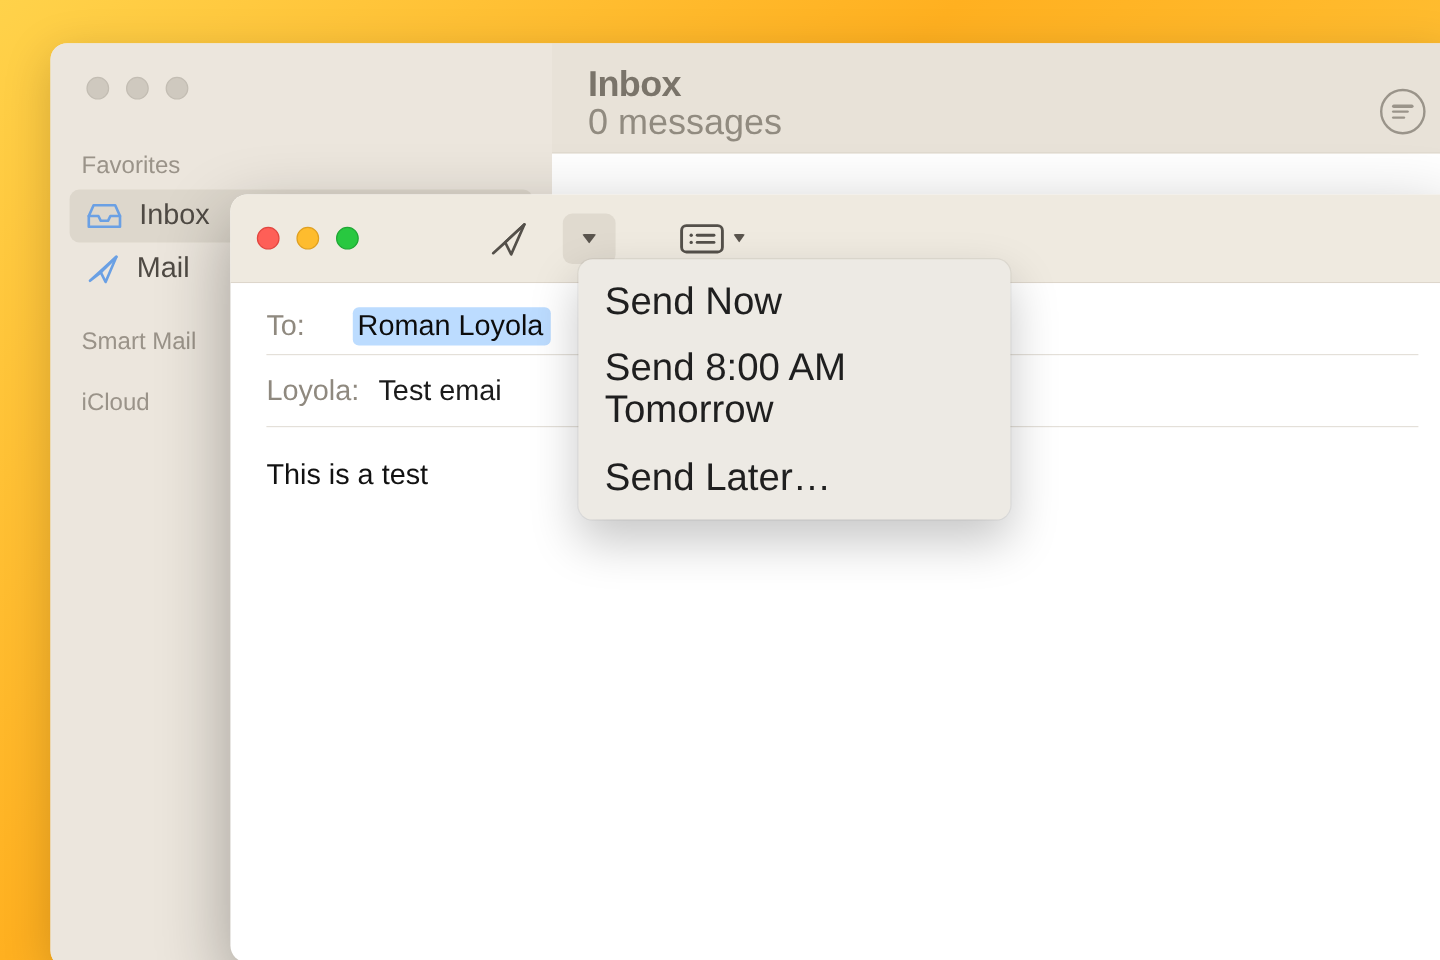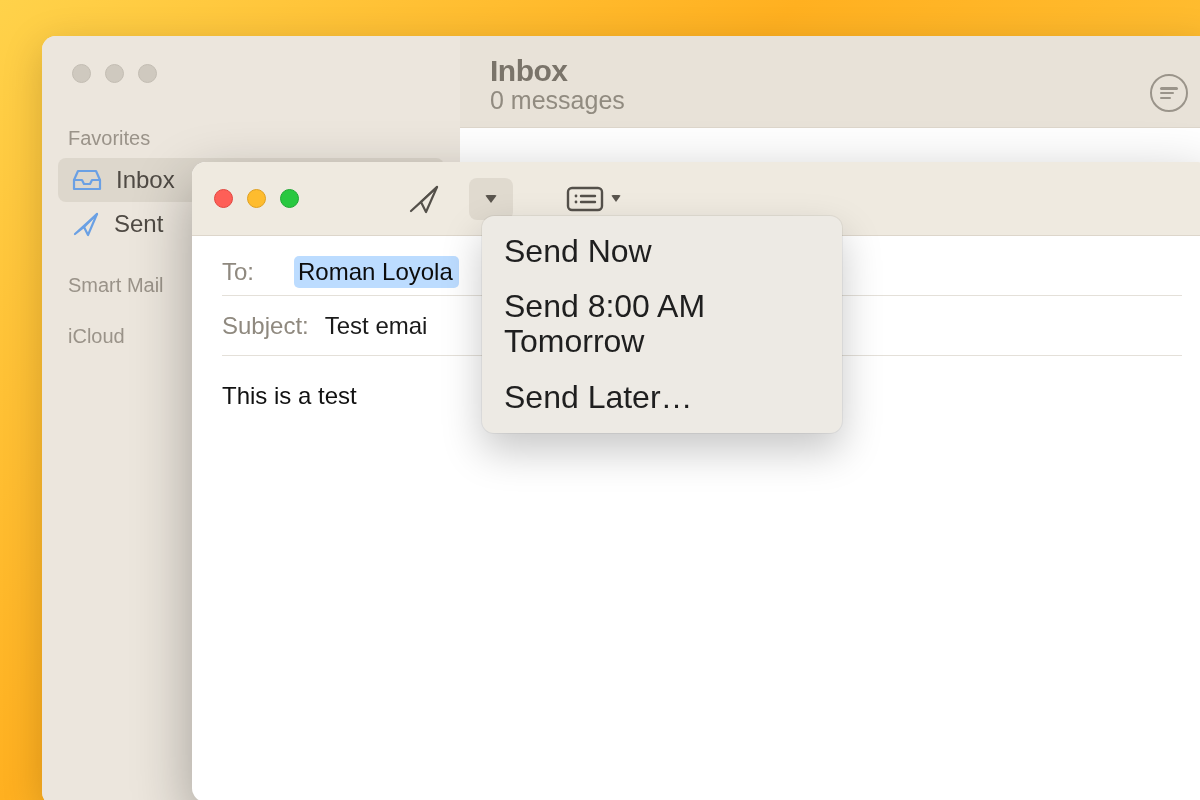--- a/index.html
+++ b/index.html
@@ -37,21 +37,21 @@
     justify-content: space-between;
     align-items: flex-start;
   }
   .mail-content-header .title-block .title {
     font-size: 30px;
     font-weight: 700;
     color: #7a746a;
     letter-spacing: -0.5px;
   }
   .mail-content-header .title-block .subtitle {
-    font-size: 25px;
+    font-size: 30px;
     color: #918b80;
     margin-top: -2px;
   }
   .mail-content-body {
     position: absolute;
     left: 418px; top: 92px; right: 0; bottom: 0;
     background: #ffffff;
   }
 
   .traffic-lights {
@@ -244,21 +244,21 @@
         <span>Inbox</span>
       </div>
 
       <div class="sidebar-item">
         <span class="icon">
           <svg width="28" height="26" viewBox="0 0 28 26" fill="none" stroke="#6aa0e4" stroke-width="2.2" stroke-linejoin="round" stroke-linecap="round">
             <path d="M3 23 L25 3 L16 24 L12 16 Z"></path>
             <path d="M12 16 L25 3"></path>
           </svg>
         </span>
-        <span>Sent</span>
+        <span>Mail</span>
       </div>
 
       <div class="sidebar-heading">Smart Mail</div>
 
       <div class="sidebar-heading">iCloud</div>
     </div>
   </div>
 
   <div class="mail-content-header">
     <div class="title-block">
@@ -321,21 +321,21 @@
 
     <div class="field-row row-to">
       <span class="label">To:</span>
       <span class="value">
         <span class="recipient-chip">Roman Loyola</span>
       </span>
     </div>
 
 
     <div class="field-row row-subj">
-      <span class="label">Subject:</span>
+      <span class="label">Loyola:</span>
       <span class="value">Test emai</span>
     </div>
 
 
   </div>
 
   <div class="body-area">This is a test</div>
 
   <div class="send-menu">
     <div class="menu-item">Send Now</div>

